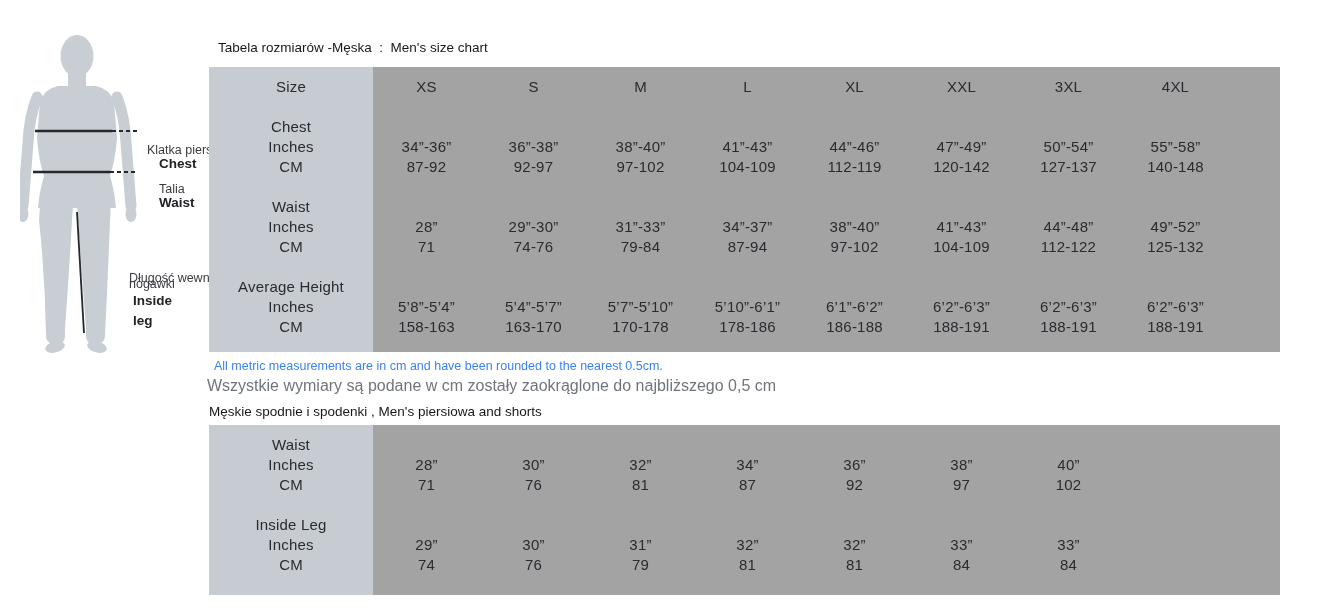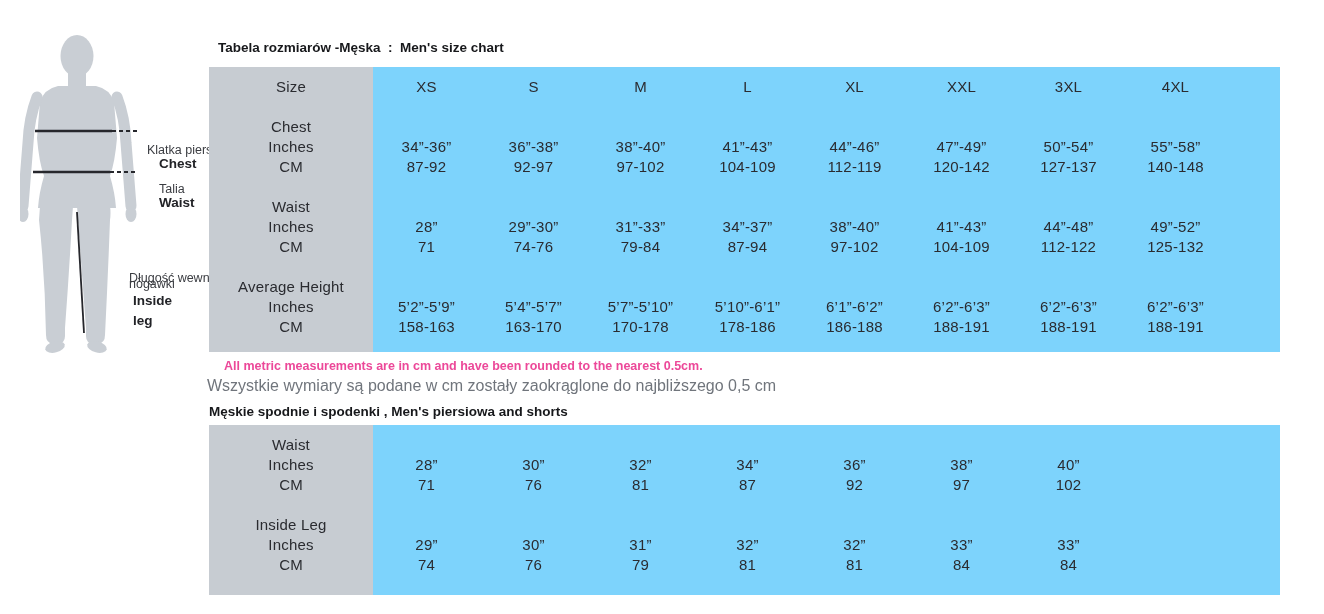--- a/index.html
+++ b/index.html
@@ -1,27 +1,27 @@
 <!DOCTYPE html>
 <html><head>
 <meta charset="utf-8">
 <style>
   html,body{margin:0;padding:0;background:#fff}
   .page{position:relative;width:1324px;height:614px;background:#fff;overflow:hidden;
         font-family:"Liberation Sans",sans-serif;color:#2a2b30}
 
   
-  .title{position:absolute;font-weight:bold;font-size:13.5px;color:#17181b;white-space:pre}
+  .title{position:absolute;font-weight:normal;font-size:13.5px;color:#17181b;white-space:pre}
   #title1{left:218px;top:40px}
   #title2{left:209px;top:404px}
-  #note-en{position:absolute;left:224px;top:359px;font-size:12.5px;font-weight:bold;color:#ec4899;white-space:pre}
+  #note-en{position:absolute;left:214px;top:359px;font-size:12.5px;font-weight:normal;color:#3b82f6;white-space:pre}
   #note-pl{position:absolute;left:207px;top:377px;font-size:16px;color:#70757c;white-space:pre}
 
   
-  .tbl{position:absolute;left:209px;width:1071px;background:#7dd3fc}
+  .tbl{position:absolute;left:209px;width:1071px;background:#a3a3a3}
   #t1{top:67px;height:285px}
   #t2{top:425px;height:170px}
   .col0bg{position:absolute;left:0;top:0;height:100%;width:164px;background:#c7ccd2}
   .line{position:relative;display:grid;grid-template-columns:164px repeat(8,107px);
         height:20px;line-height:20px;text-align:center;font-size:15px;letter-spacing:.2px}
   .line>div{white-space:nowrap}
   .hdr{height:40px;line-height:40px}
   .g10{height:10px}.g20{height:20px}
 
   
@@ -141,21 +141,21 @@
       <div>112-122</div>
       <div>125-132</div>
     </div>
     <div class="g20"></div>
 
     <div class="line">
       <div>Average Height</div>
     </div>
     <div class="line">
       <div>Inches</div>
-      <div>5’2”-5’9”</div>
+      <div>5’8”-5’4”</div>
       <div>5’4”-5’7”</div>
       <div>5’7”-5’10”</div>
       <div>5’10”-6’1”</div>
       <div>6’1”-6’2”</div>
       <div>6’2”-6’3”</div>
       <div>6’2”-6’3”</div>
       <div>6’2”-6’3”</div>
     </div>
     <div class="line">
       <div>CM</div>

